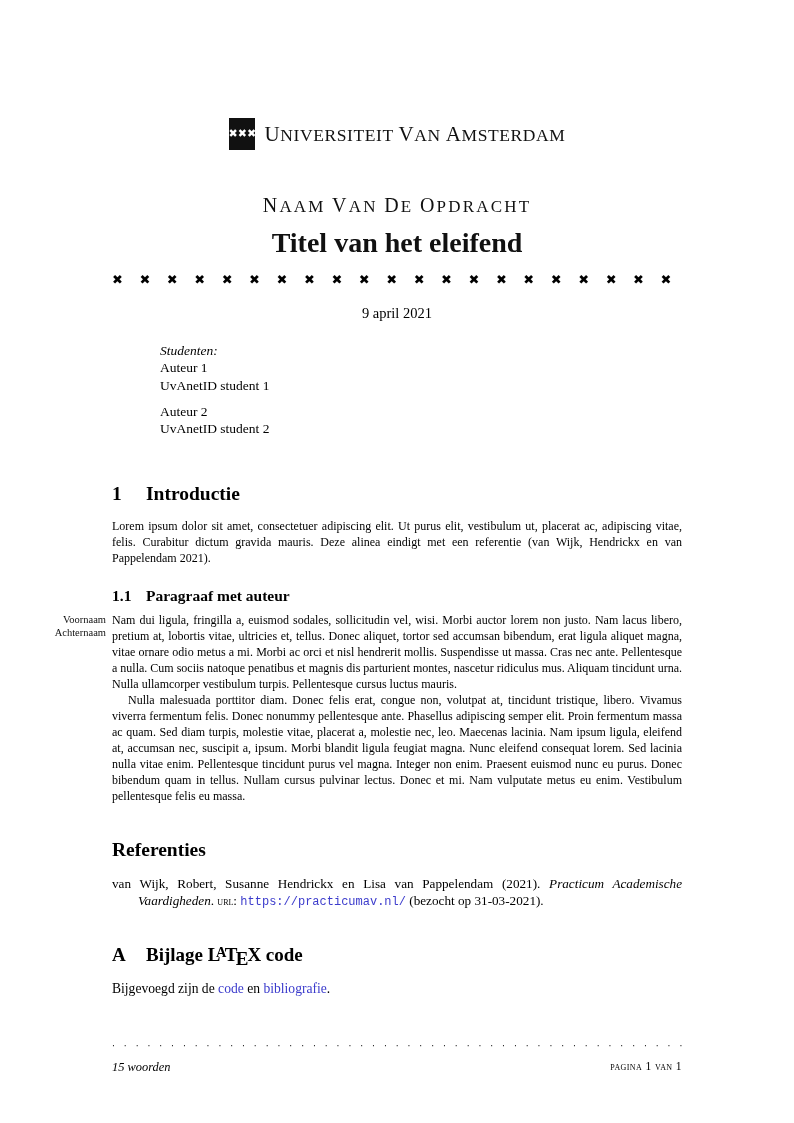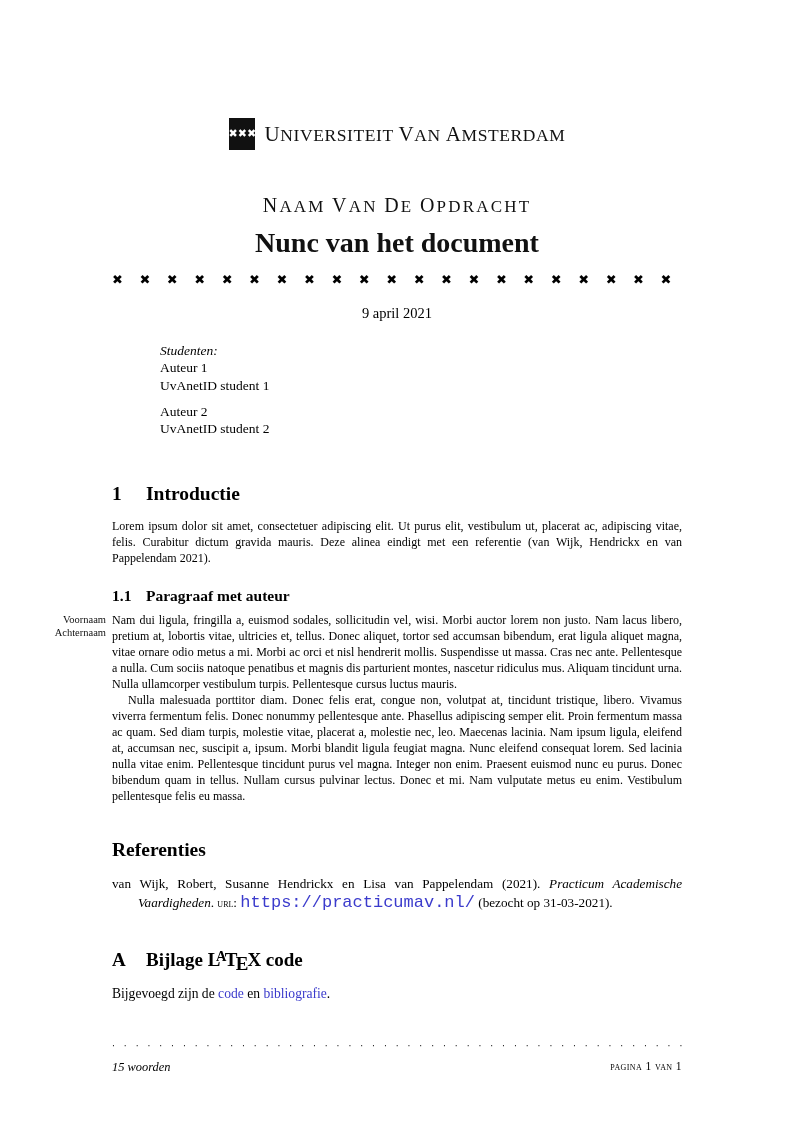--- a/index.html
+++ b/index.html
@@ -151,21 +151,21 @@
     margin: 34px 0 14px 0;
   }
   .ref-entry {
     font-size: 13.2px;
     line-height: 1.34;
     text-indent: -26px;
     padding-left: 26px;
     text-align: justify;
   }
   .ref-entry .it { font-style: italic; }
-  .mono { font-family: "Liberation Mono", monospace; font-size: 17px; }
+  .mono { font-family: "Liberation Mono", monospace; font-size: 12px; }
   .sc { font-variant: small-caps; font-size: 12px; margin-top: 28px; }
 
   h1.appendix {
     font-size: 19px;
     font-weight: bold;
     margin: 34px 0 14px 0;
   }
   h1.appendix .num { display: inline-block; width: 34px; }
   .latex-logo { white-space: nowrap; }
   .latex-logo .a { font-size: 0.76em; position: relative; top: -0.32em; margin-left: -0.30em; margin-right: -0.12em;}
@@ -211,21 +211,21 @@
         <div class="xxx">✖✖✖</div>
       </div>
       <div class="logo-text">
         <span class="smallcaps-first">U</span>NIVERSITEIT <span class="smallcaps-first">V</span>AN <span class="smallcaps-first">A</span>MSTERDAM
       </div>
     </div>
 
     <div class="assignment-name">
       <span class="big">N</span>AAM <span class="big">V</span>AN <span class="big">D</span>E <span class="big">O</span>PDRACHT
     </div>
-    <div class="doc-title">Nunc van het document</div>
+    <div class="doc-title">Titel van het eleifend</div>
     <div class="xrule">✖ ✖ ✖ ✖ ✖ ✖ ✖ ✖ ✖ ✖ ✖ ✖ ✖ ✖ ✖ ✖ ✖ ✖ ✖ ✖ ✖ ✖ ✖ ✖ ✖ ✖ ✖</div>
     <div class="doc-date">9 april 2021</div>
 
     <div class="people">
       <div class="people-left">
         <div class="p-block">
           <div class="p-label">Studenten:</div>
           <div>Auteur 1</div>
           <div>UvAnetID student 1</div>
         </div>

